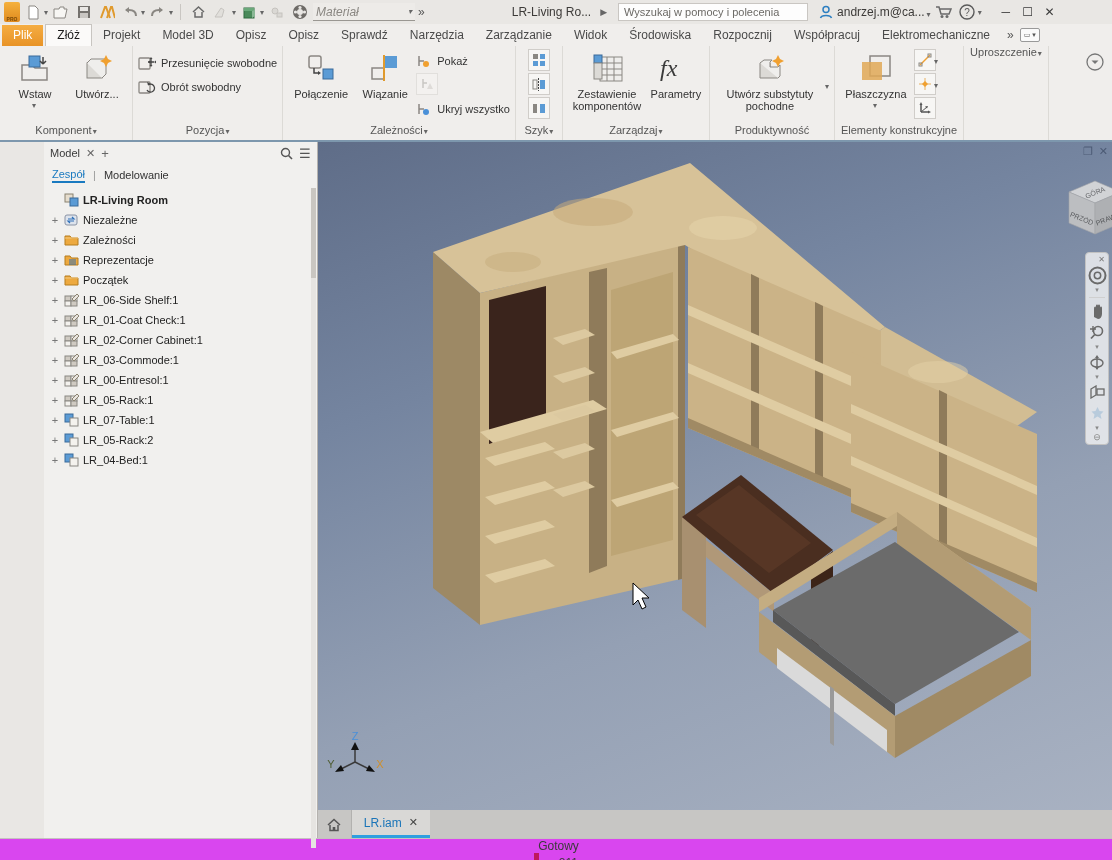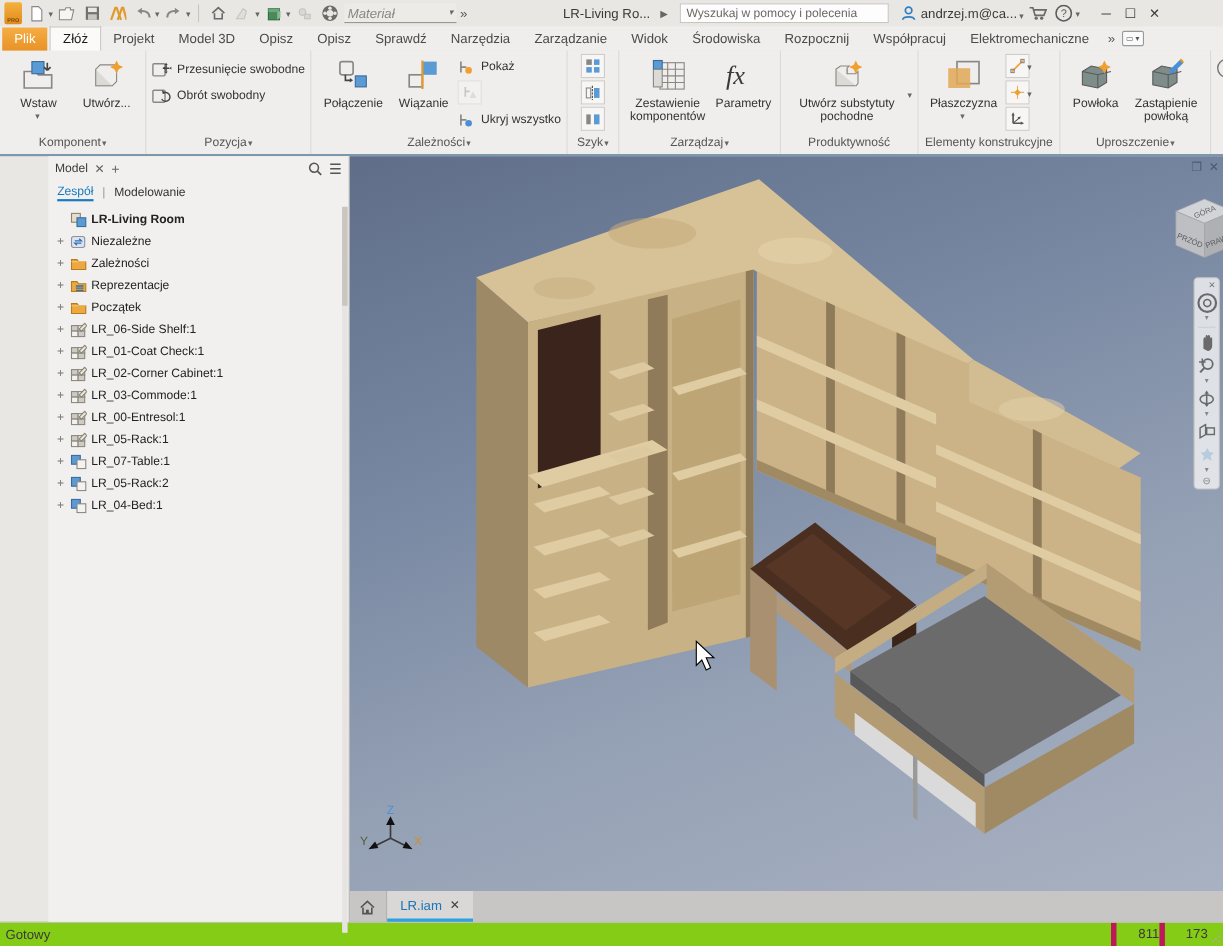--- a/index.html
+++ b/index.html
@@ -69,21 +69,21 @@
   .nvdrop { font-size:7px; color:#888; height:8px; line-height:8px; }
   .nvsep { width:16px; height:1px; background:#cfcfcf; margin:2px 0; }
 
   
   #doctabs { position:absolute; left:0; bottom:0; width:827px; height:28px; background:#c7c6c4; display:flex; align-items:stretch; }
   #home-tab { width:34px; display:flex; align-items:center; justify-content:center; border-right:1px solid #b2b1af; }
   #doc-tab { display:flex; align-items:center; gap:7px; background:#d9d8d6; padding:0 12px; border-bottom:3px solid #2e9fe0; color:#1a74b8; font-size:12px; }
   #doc-tab .x { color:#444; font-size:11px; }
 
   
-  #statusbar { height:22px; background:#84cc16; border-top:1px solid #c5c2be; display:flex; align-items:center; font-size:12px; color:#3a3a3a; }
+  #statusbar { height:22px; background:#d946ef; border-top:1px solid #c5c2be; display:flex; align-items:center; font-size:12px; color:#3a3a3a;flex-direction:column; }
   #status-msg { padding-left:5px; flex:1; }
   .statnum { width:44px; text-align:right; border-left:5px solid #be185d; height:100%; line-height:21px; }
   #grip { width:14px; height:100%; display:flex; align-items:flex-end; justify-content:flex-end; padding:2px; }
 </style>
 </head>
 <body>
 
 <div id="titlebar">
   <div id="app-logo">PRO</div>
   <span class="qat-icon">
@@ -433,43 +433,20 @@
               <path d="M3 11 9 6" stroke="#555"></path>
               <path d="M10 5l-3 .5 2 2z" fill="#555"></path>
             </svg>
           </div>
       </div>
     </div>
     <div class="rlabel"><span>Elementy konstrukcyjne</span></div>
   </div>
 
   <div class="rgroup">
-    <div class="rbody">
-      <div class="bigbtn" style="width:54px;">
-        <span class="bicon">
-            <svg width="32" height="30">
-              <path d="M4 12l8-5 14 3v12l-8 5-14-3z" fill="#7e8d8a" stroke="#5a5a5a"></path>
-              <path d="M4 12l14 3 12-3M18 15v12" fill="none" stroke="#5a5a5a"></path>
-              <path d="M24 2l2 4 4 2-4 2-2 4-2-4-4-2 4-2z" fill="#f0a030"></path>
-            </svg>
-          </span>
-        <span>Powłoka</span>
-      </div>
-      <div class="bigbtn" style="width:70px;">
-        <span class="bicon">
-            <svg width="32" height="30">
-              <path d="M4 12l8-5 14 3v12l-8 5-14-3z" fill="#7e8d8a" stroke="#5a5a5a"></path>
-              <path d="M4 12l14 3 12-3M18 15v12" fill="none" stroke="#5a5a5a"></path>
-              <path d="M20 10 29 1l3 3-9 9-4 1z" fill="#4a90d8"></path>
-              <path d="M29 1l3 3" stroke="#e09a2d" stroke-width="2"></path>
-            </svg>
-          </span>
-        <span>Zastąpienie powłoką</span>
-      </div>
-    </div>
     <div class="rlabel"><span>Uproszczenie</span> <span class="drop">▾</span></div>
   </div>
 
   <div class="rgroup" style="border-right:none;flex:1;">
     <div class="rbody" style="justify-content:flex-end;padding-right:8px;">
       <span style="display:flex;align-items:center;gap:2px;margin-top:4px;">
         <svg width="18" height="18">
             <circle cx="9" cy="9" r="8" fill="none" stroke="#777" stroke-width="1.3"></circle>
             <path d="M5.5 7.5 9 11l3.5-3.5z" fill="#777"></path>
           </svg>

